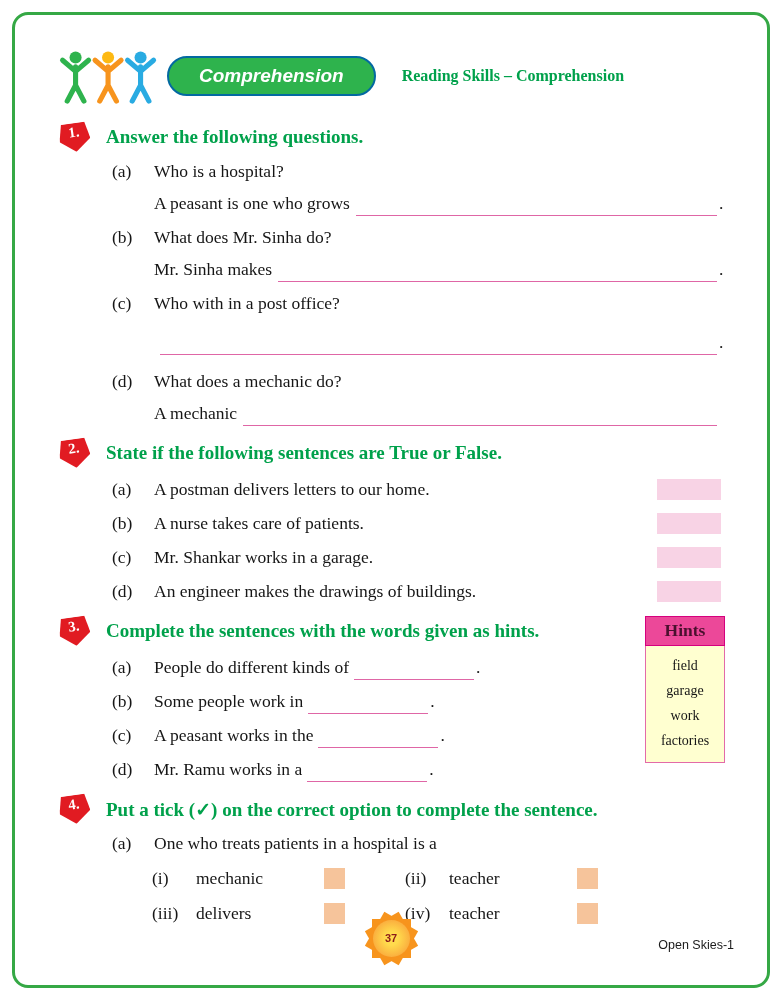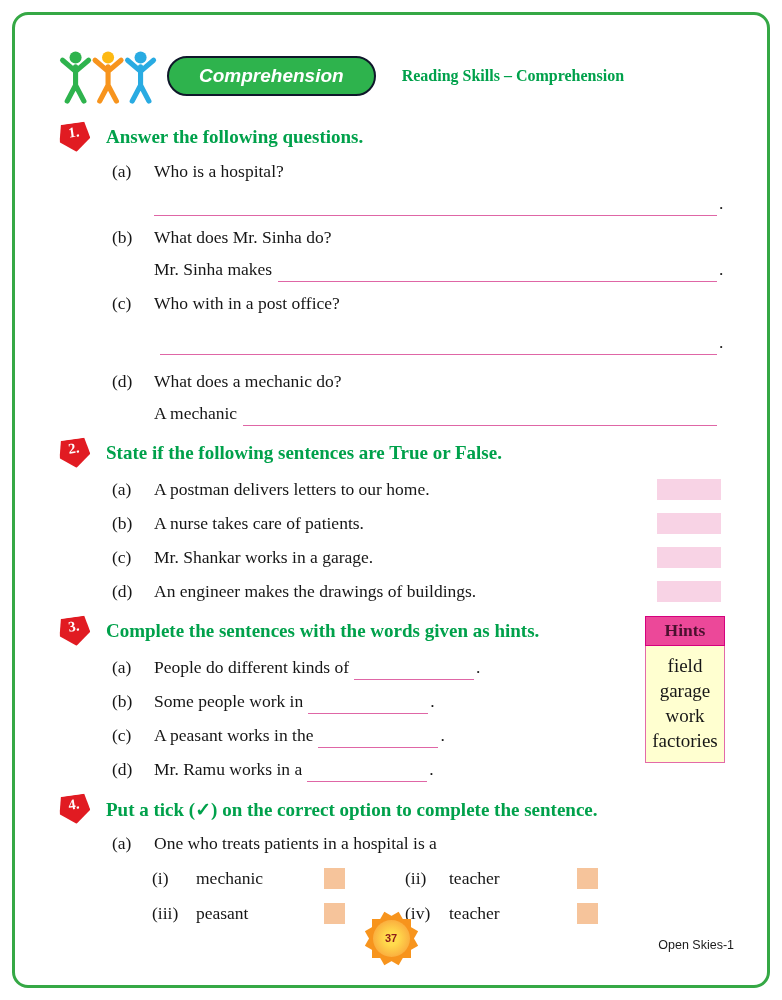--- a/index.html
+++ b/index.html
@@ -14,21 +14,21 @@
     position:absolute; inset:12px;
     border:3px solid #35a845; border-radius:16px;
     pointer-events:none;
   }
   .content { position:absolute; top:46px; left:57px; right:57px; }
 
   
   .header { display:flex; align-items:center; margin-bottom:16px; height:60px; }
   .figures { width:104px; height:58px; flex:none; }
   .badge-pill {
-    background:#2eb34d; border:2px solid #0f172a; color:#fff;
+    background:#2eb34d; border:2px solid #0369a1; color:#fff;
     font-family:"Liberation Sans", sans-serif; font-style:italic; font-weight:bold;
     font-size:19px; padding:7px 30px; border-radius:26px; margin-left:6px; white-space:nowrap;
   }
   .subtitle { color:#00a14b; font-weight:bold; font-size:16px; margin-left:26px; white-space:nowrap; }
 
   
   .sec { position:relative; }
   .sec-head { display:flex; align-items:center; gap:16px; margin:12px 0 6px; padding-left:2px; }
   .numbadge {
     width:31px; height:30px; flex:none; background:#e11b22; color:#fff;
@@ -59,21 +59,21 @@
   .bline { width:120px; border-bottom:1.6px solid #df66a6; height:22px; }
   .hints {
     position:absolute; right:0; top:0; width:80px; text-align:center; z-index:2;
   }
   .hints-title {
     background:#ec4899; color:#4a102e; font-weight:bold; font-size:17.5px;
     padding:3px 0 4px; border:1.5px solid #d5007e;
   }
   .hints-body {
     background:#ffffd0; border:1.5px solid #e36aa8; border-top:none;
-    padding:7px 2px 9px; font-size:19px; line-height:25px;
+    padding:7px 2px 9px; font-size:14px; line-height:25px;
   }
 
   
   .opts { padding-left:95px; margin-top:2px; }
   .opt-row { display:flex; align-items:center; margin:10px 0; font-size:17.5px; line-height:25px; }
   .olabel { width:44px; flex:none; }
   .oword { width:128px; flex:none; }
   .obox { width:21px; height:21px; background:#f6c49b; flex:none; }
   .ogap { width:60px; flex:none; }
 
@@ -126,20 +126,21 @@
       <div class="sec-head">
         <span class="numbadge">1.</span>
         <span class="sec-title">Answer the following questions.</span>
       </div>
       <div class="sec-body">
         <div class="qrow">
           <span class="qlabel">(a)</span>
           <span class="qtext">Who is a hospital?</span>
         </div>
         <div class="arow">
+          <span class="aprefix">A peasant is one who grows</span>
           <span class="aline"></span>
           <span class="adot">.</span>
         </div>
         <div class="qrow">
           <span class="qlabel">(b)</span>
           <span class="qtext">What does Mr. Sinha do?</span>
         </div>
         <div class="arow">
           <span class="aprefix">Mr. Sinha makes</span>
           <span class="aline"></span>
@@ -253,21 +254,21 @@
           <span class="olabel">(i)</span>
           <span class="oword">mechanic</span>
           <span class="obox"></span>
           <span class="ogap"></span>
           <span class="olabel">(ii)</span>
           <span class="oword">teacher</span>
           <span class="obox"></span>
         </div>
         <div class="opt-row">
           <span class="olabel">(iii)</span>
-          <span class="oword">peasant</span>
+          <span class="oword">delivers</span>
           <span class="obox"></span>
           <span class="ogap"></span>
           <span class="olabel">(iv)</span>
           <span class="oword">teacher</span>
           <span class="obox"></span>
         </div>
       </div>
     </div>
 
   </div>

